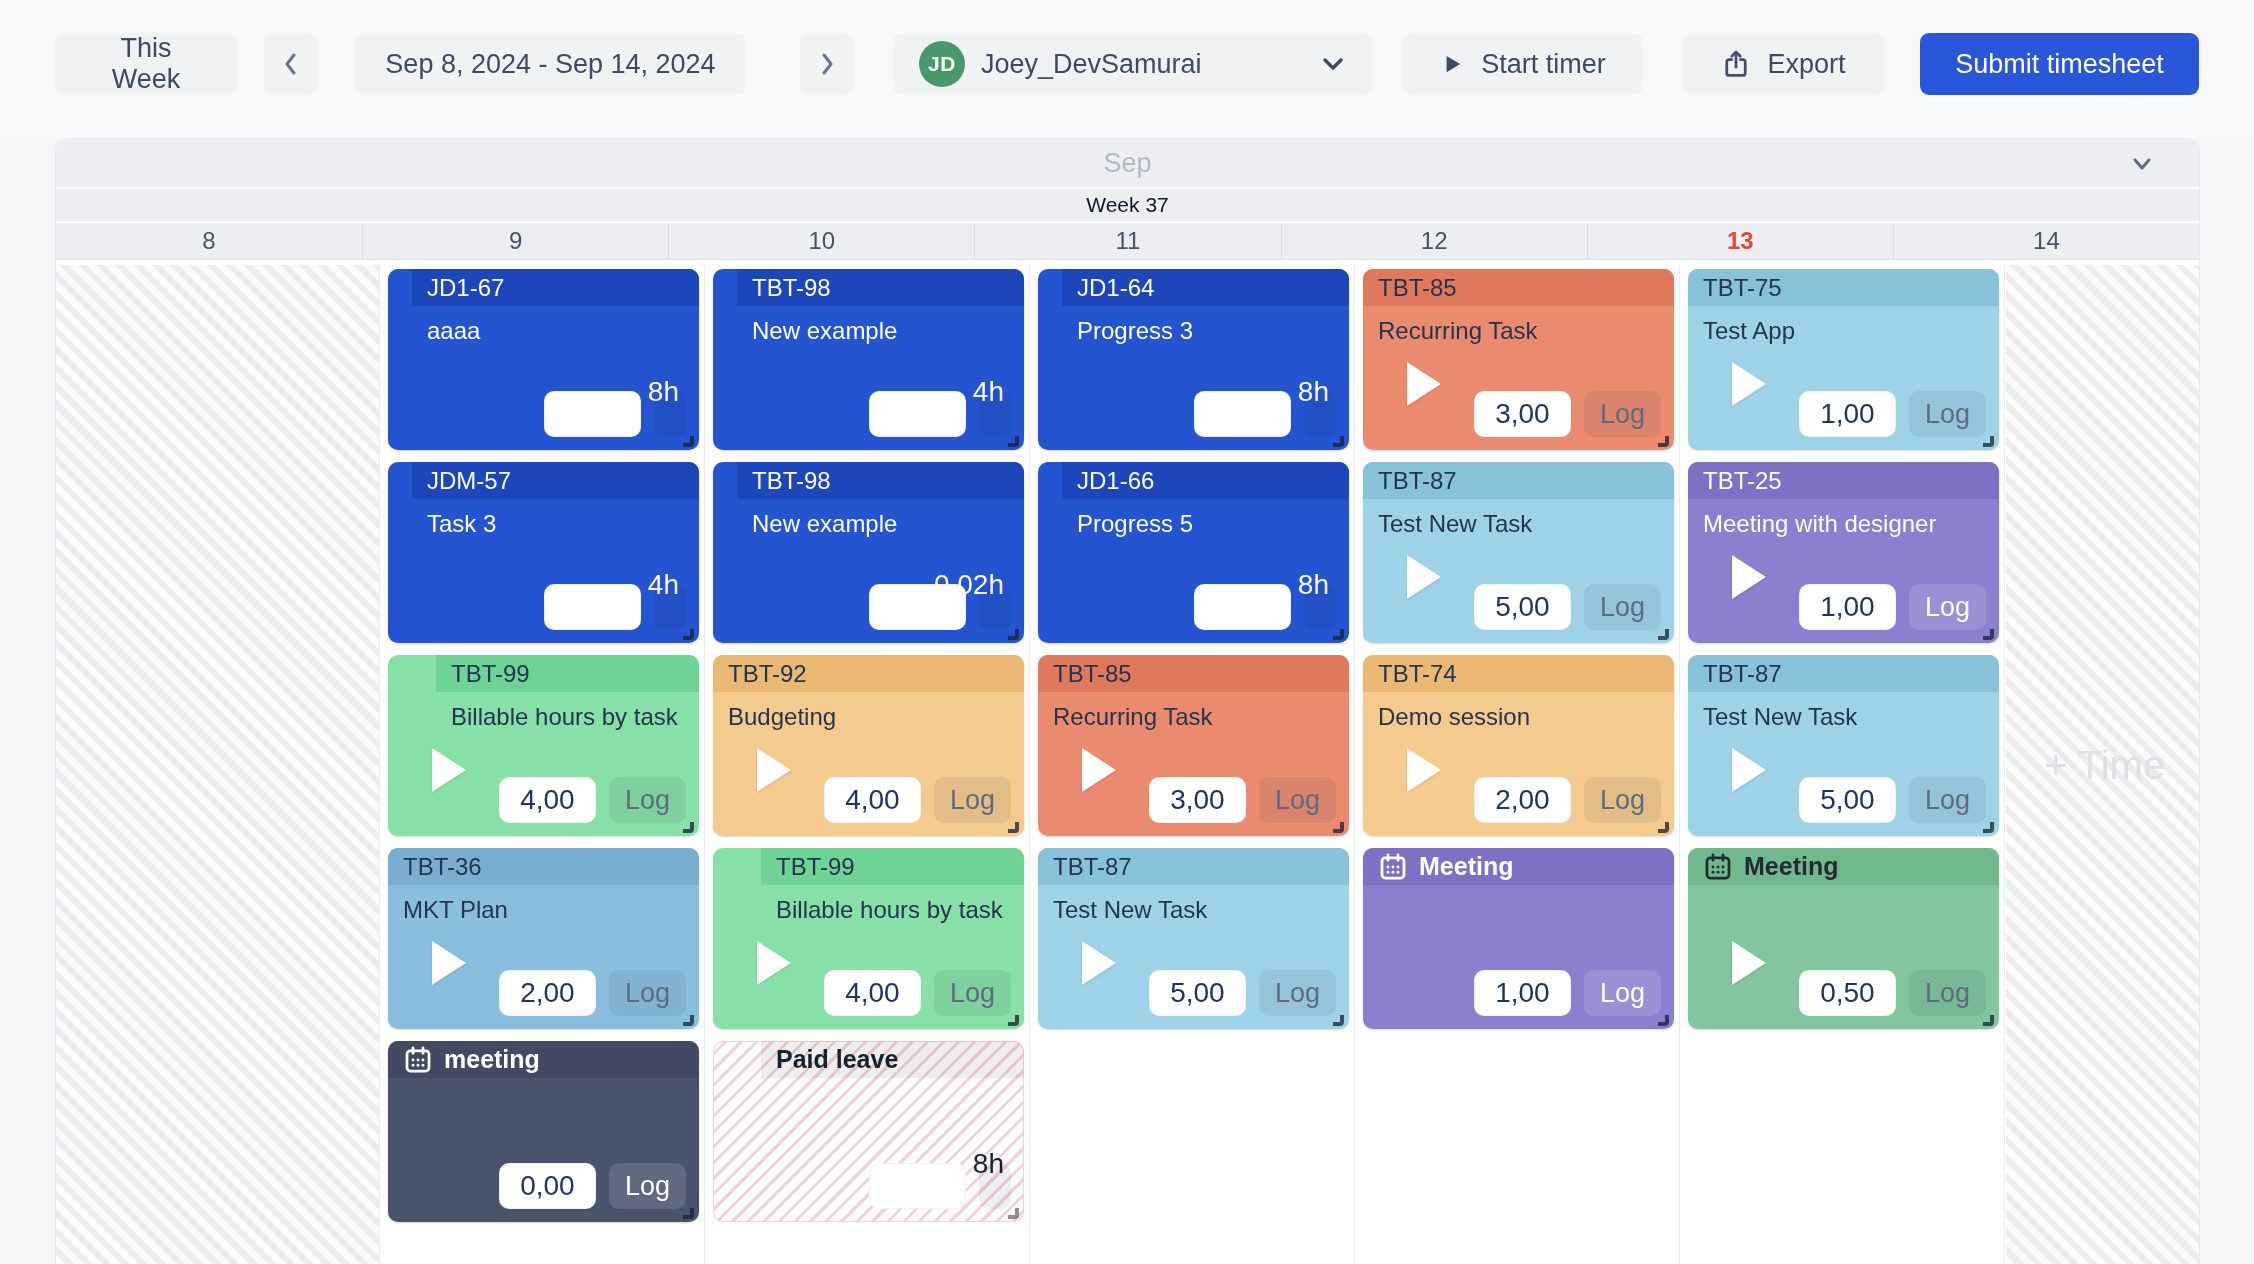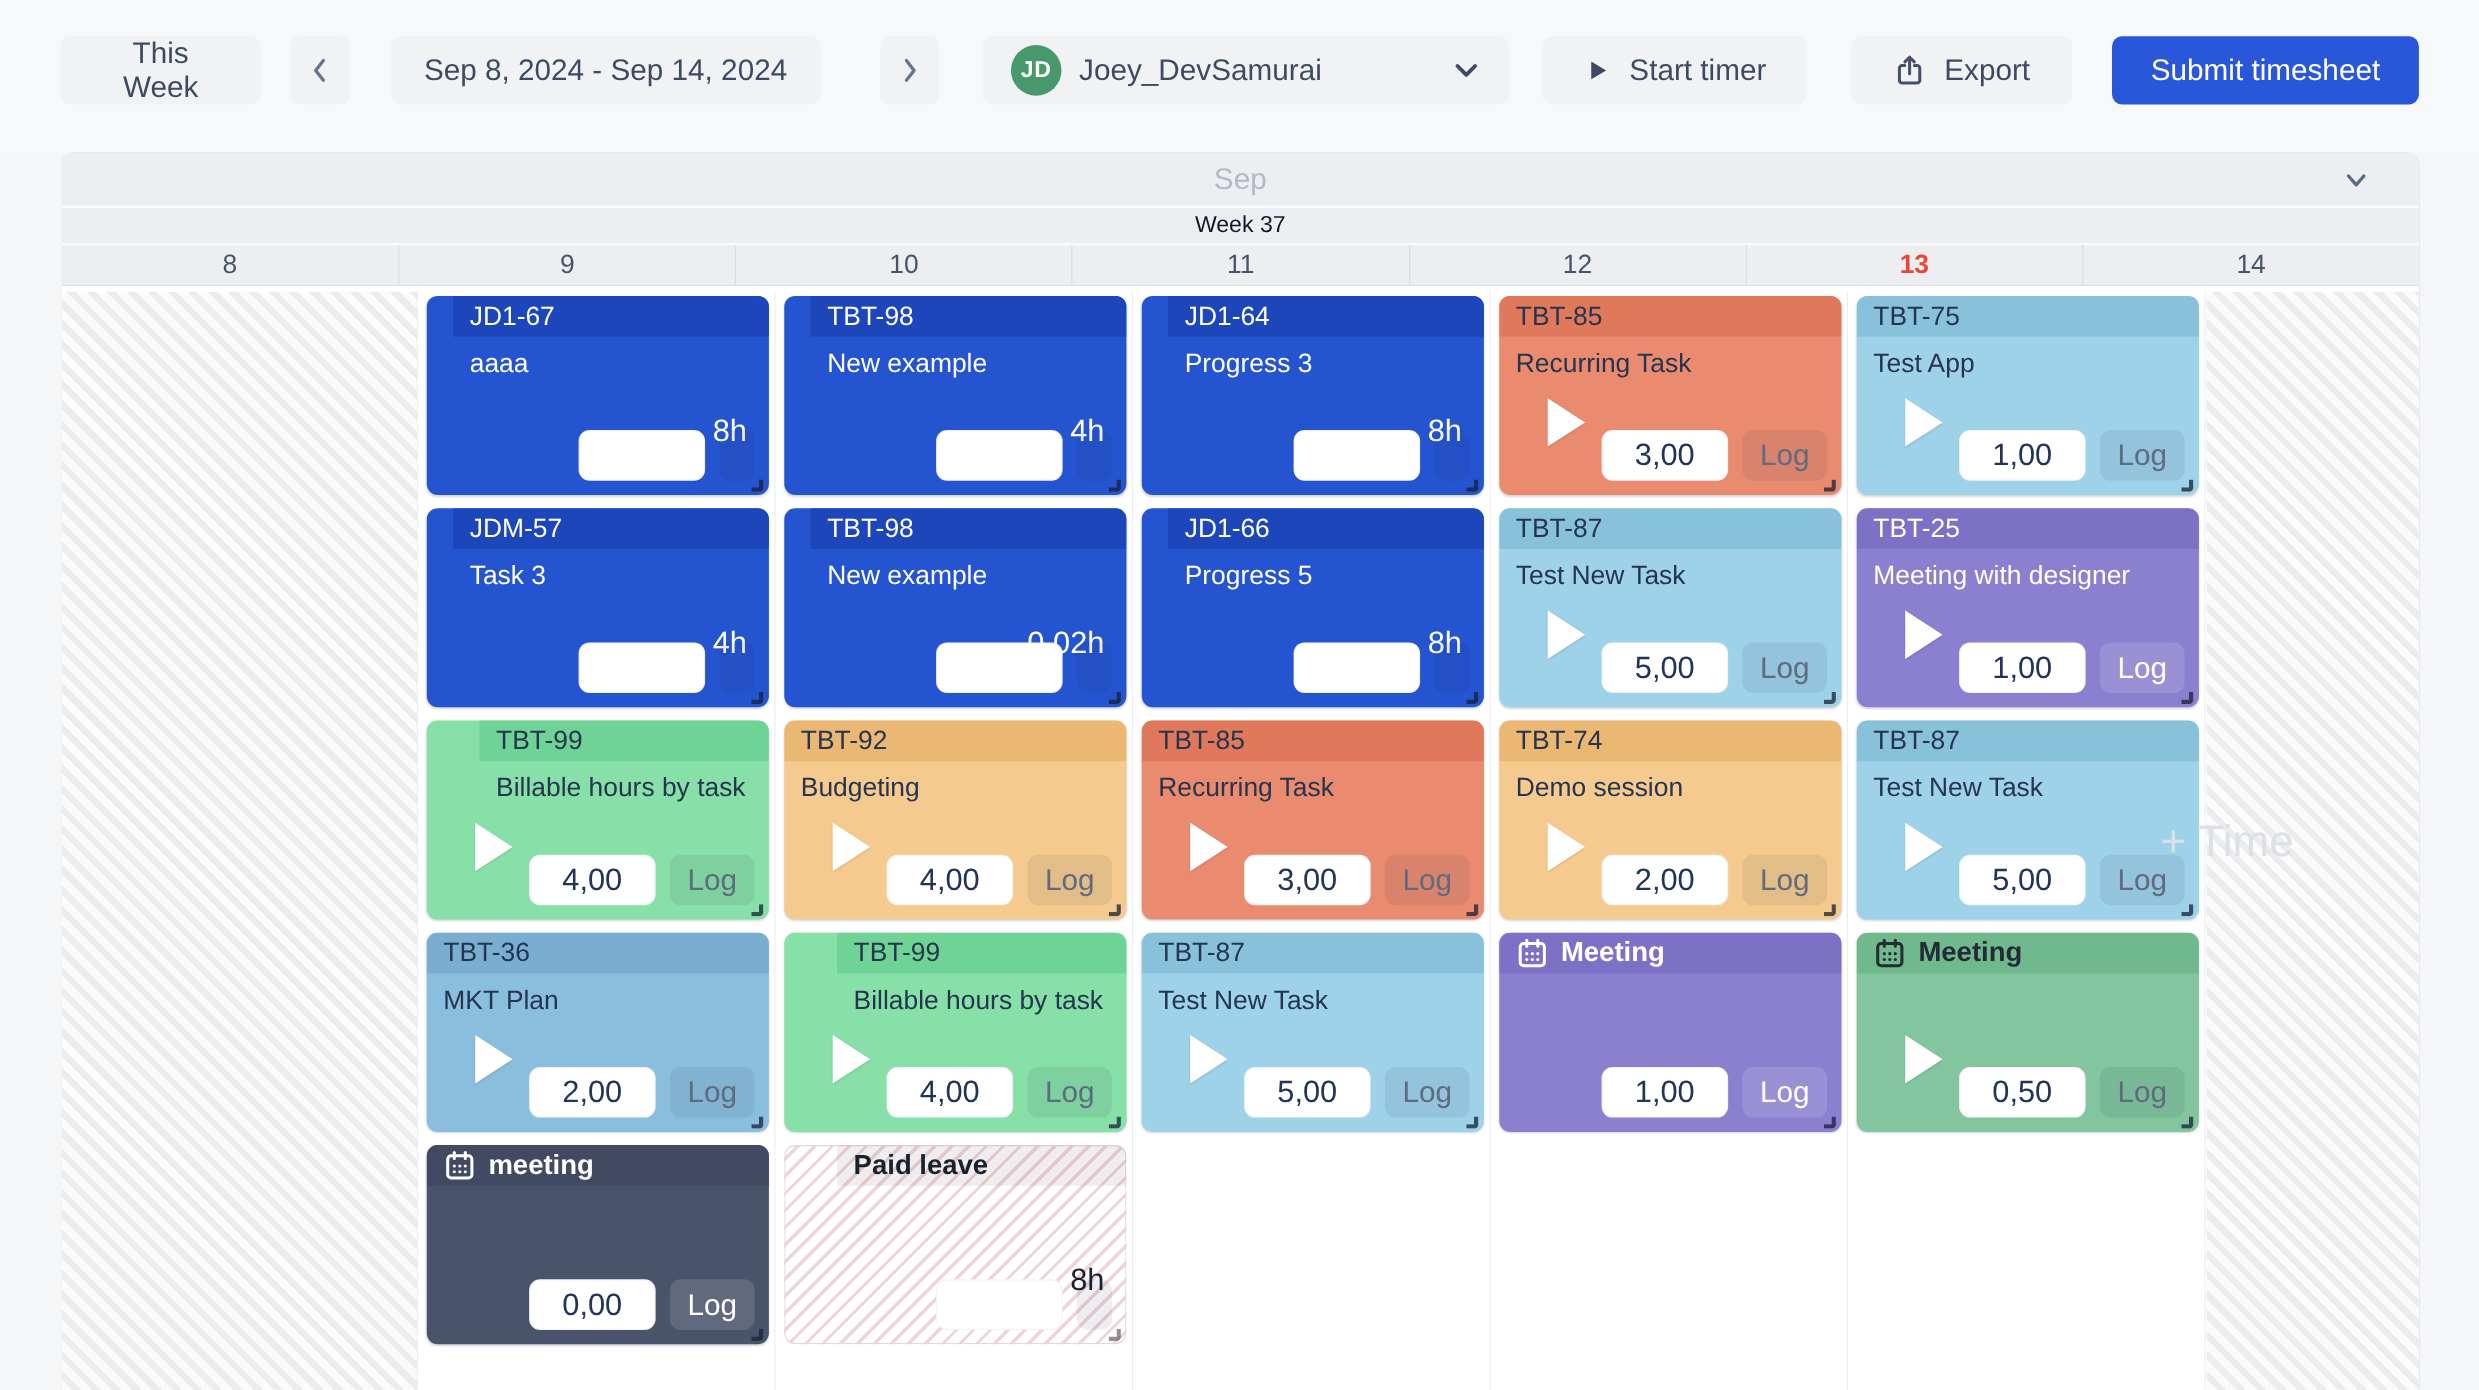--- a/index.html
+++ b/index.html
@@ -50,38 +50,38 @@
   .row-days { height:37px; background:#eceef1; border-bottom:1px solid #dfe2e7; display:flex; }
   .day-cell { width:325px; display:flex; align-items:center; justify-content:center;
     font-size:24px; color:#47536b; border-left:1px solid #d9dce1; }
   .day-cell:first-child { border-left:none; }
   .day-cell.today { color:#e5483a; font-weight:700; }
 
   .cal-body { position:absolute; left:0; right:0; top:126px; bottom:0; background:#fff; overflow:hidden; }
   .col { position:absolute; top:0; bottom:0; width:324px; border-right:1px solid #ecedf0; }
   .col.weekend { background:repeating-linear-gradient(45deg,#fbfbfc 0 7px,#ebeced 7px 13px); }
 
-  .ghost-time { position:absolute; left:1908px; top:478px; font-size:40px; font-weight:500;
+  .ghost-time { position:absolute; left:1988px; top:478px; font-size:40px; font-weight:500;
     color:#dde0e4; white-space:nowrap; cursor:pointer; }
 
   
   .card { position:absolute; left:7px; width:311px; height:181px; border-radius:10px;
     overflow:hidden; cursor:pointer; box-shadow:0 1px 2px rgba(9,30,66,.18); }
   .card-head { height:37px; display:flex; align-items:center; padding:0 15px; gap:11px;
     font-size:24px; white-space:nowrap; }
   .card-title { padding:7px 15px 0; font-size:24px; line-height:35px; }
   .head-title { font-weight:700; font-size:25px; }
   .cal-ico { width:30px; height:30px; flex:0 0 auto; }
   .cal-ico svg { width:30px; height:30px; display:block; }
   .hours { position:absolute; right:20px; bottom:42px; font-size:28px; }
   .play { position:absolute; left:44px; bottom:44px; width:0; height:0; border-style:solid;
     border-width:22px 0 22px 34px; border-color:transparent transparent transparent #fff;
     filter:drop-shadow(0 1px 1px rgba(0,0,0,.12)); }
   .logrow { position:absolute; right:13px; bottom:13px; display:flex; align-items:center; gap:13px; }
-  .val { width:115px; height:46px; background:#fff; border-radius:10px; color:#21345a;
+  .val { width:97px; height:46px; background:#fff; border-radius:10px; color:#21345a;
     font-size:28px; font-weight:500; display:flex; align-items:center; justify-content:center;
     box-shadow:inset 0 0 0 1px rgba(9,30,66,.06); }
   .logbtn { height:46px; padding:0 16px; border-radius:10px; background:rgba(23,43,77,.08);
     color:#5f6b7e; font-size:27px; display:flex; align-items:center; }
   .corner { position:absolute; right:5px; bottom:3px; width:11px; height:11px;
     border-right:4px solid rgba(23,32,54,.75); border-bottom:4px solid rgba(23,32,54,.75);
     border-bottom-right-radius:4px; }
 
   
   .v-blue    { background:#2454d0; color:#fff;padding-left:24px; }

